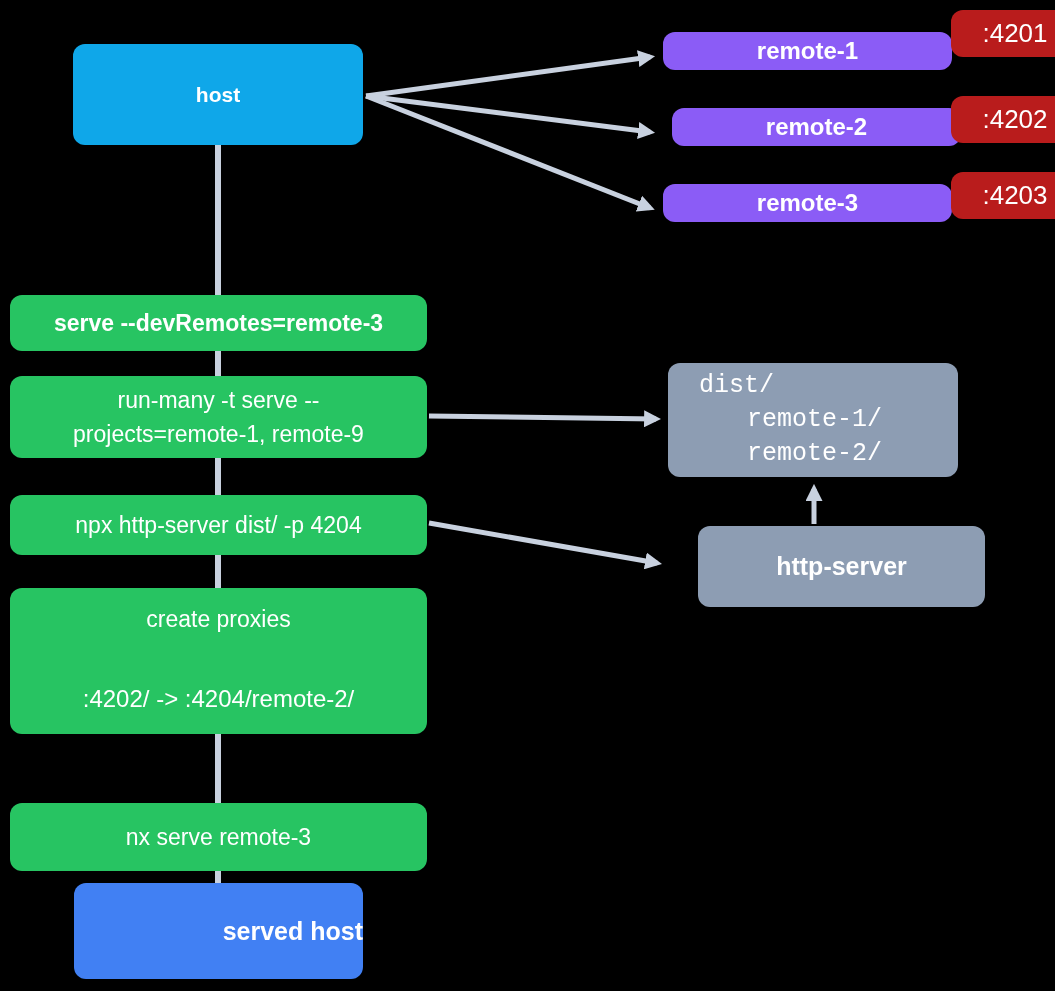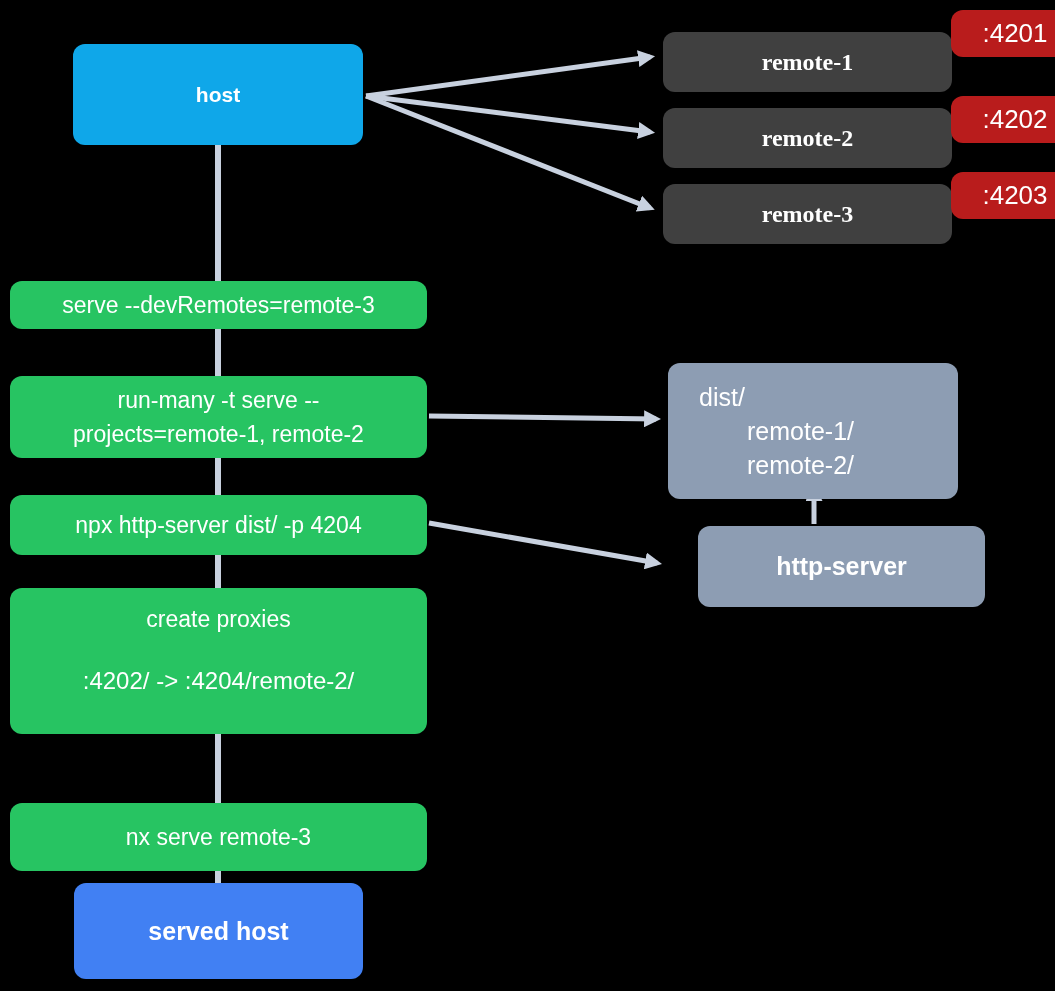--- a/index.html
+++ b/index.html
@@ -31,26 +31,26 @@
     text-align: center;
     z-index: 1;
     box-sizing: border-box;
   }
   .node-host {
     left: 73px; top: 44px; width: 290px; height: 101px;
     background: #0fa7e9;
     font-weight: 700; font-size: 21px;
   }
   .node-remote {
-    left: 663px; width: 289px; height: 60px;
-    background: #404040;
-    font-weight: 700; font-size: 24px; font-family: Liberation Serif, serif;
+    left: 663px; width: 289px; height: 38px;
+    background: #8b5cf6;
+    font-weight: 700; font-size: 24px;
   }
   .remote-1 { top: 32px; }
-  .remote-2 { top: 108px; }
+  .remote-2 { top: 108px; margin-left: 9px; }
   .remote-3 { top: 184px; }
   .badge {
     position: absolute;
     left: 917px; width: 128px; height: 47px;
     background: #b91c1c;
     border-radius: 12px;
     color: #ffffff;
     font-weight: 500; font-size: 26px;
     display: flex; align-items: center; justify-content: center;
     z-index: 2;
@@ -59,48 +59,49 @@
   .badge-1 { top: 10px; }
   .badge-2 { top: 96px; }
   .badge-3 { top: 172px; }
   .node-step {
     left: 10px; width: 417px;
     background: #27c462;
     font-weight: 400; font-size: 23px;
     flex-direction: column;
     line-height: 34px;
   }
-  .step-serve   { top: 281px; height: 48px; }
+  .step-serve   { top: 295px; height: 56px; font-weight: bold; }
   .step-build   { top: 376px; height: 82px; }
   .step-http    { top: 495px; height: 60px; }
   .step-proxies { top: 588px; height: 146px; justify-content: flex-start; padding-top: 14px; }
   .step-nxserve { top: 767px; height: 68px; margin-top: 36px; }
-  .proxies-title { display: block; margin-bottom: 28px; }
+  .proxies-title { display: block; margin-bottom: 46px; }
   .proxies-rule  { display: block; font-size: 24px; }
   .node-dist {
-    left: 668px; top: 363px; width: 290px; height: 136px;
+    left: 668px; top: 363px; width: 290px; height: 114px;
     background: #8d9db3;
     font-weight: 400; font-size: 25px;
     flex-direction: column;
     align-items: flex-start;
     justify-content: center;
     padding-left: 31px;
     line-height: 34px;
     text-align: left;
+    font-family: Liberation Mono, monospace;
   }
   .dist-indent { padding-left: 48px; }
   .node-httpserver {
     left: 670px; top: 526px; width: 287px; height: 81px;
     background: #8d9db3;
     font-weight: 700; font-size: 25px; margin-left: 28px;
   }
   .node-servedhost {
     left: 74px; top: 883px; width: 289px; height: 96px;
     background: #4180f3;
-    font-weight: 700; font-size: 25px;
+    font-weight: 700; font-size: 25px; justify-content: flex-end;
   }
 </style>
 </head>
 <body>
 
 <div class="canvas">
 
   <svg class="edges" viewBox="0 0 1055 991" xmlns="http://www.w3.org/2000/svg">
     <defs>
       <marker id="arrow" viewBox="0 0 10 10" refX="7" refY="5" markerWidth="3.4" markerHeight="3.4" orient="auto-start-reverse">
@@ -144,21 +145,21 @@
   <div class="badge badge-3">
     <span>:4203</span>
   </div>
 
   <div class="node node-step step-serve">
     <span>serve --devRemotes=remote-3</span>
   </div>
 
   <div class="node node-step step-build">
     <span>run-many -t serve --</span>
-    <span>projects=remote-1, remote-2</span>
+    <span>projects=remote-1, remote-9</span>
   </div>
 
   <div class="node node-step step-http">
     <span>npx http-server dist/ -p 4204</span>
   </div>
 
   <div class="node node-step step-proxies">
     <span class="proxies-title">create proxies</span>
     <span class="proxies-rule">:4202/ -&gt; :4204/remote-2/</span>
   </div>

